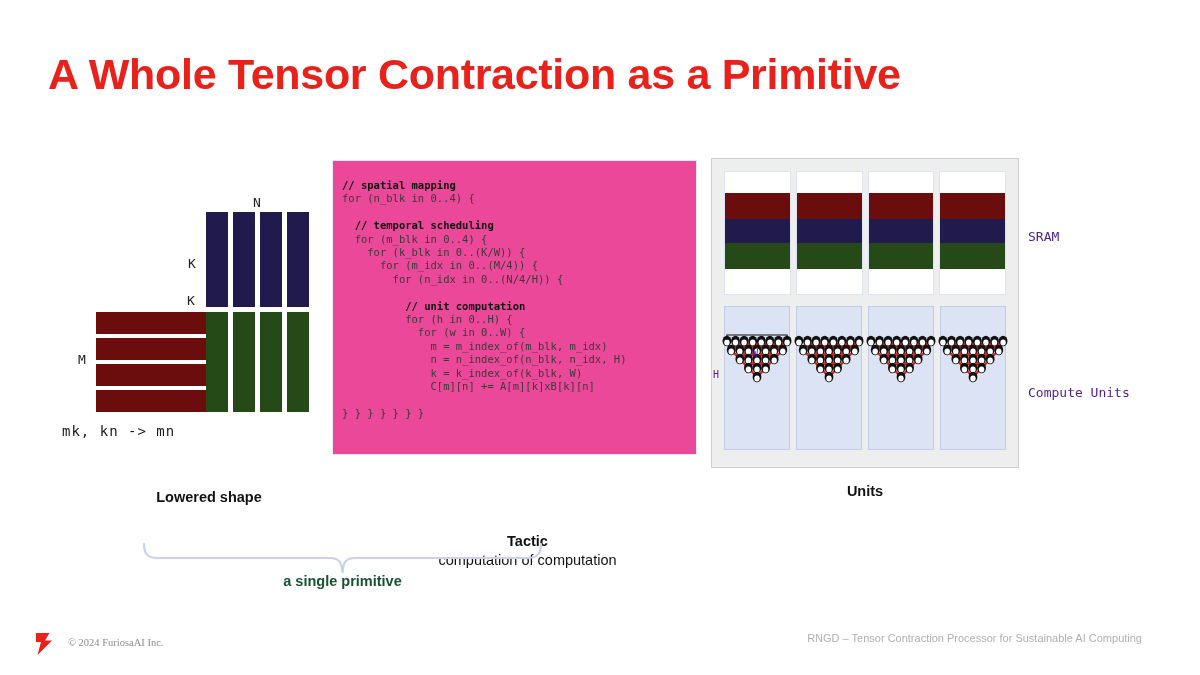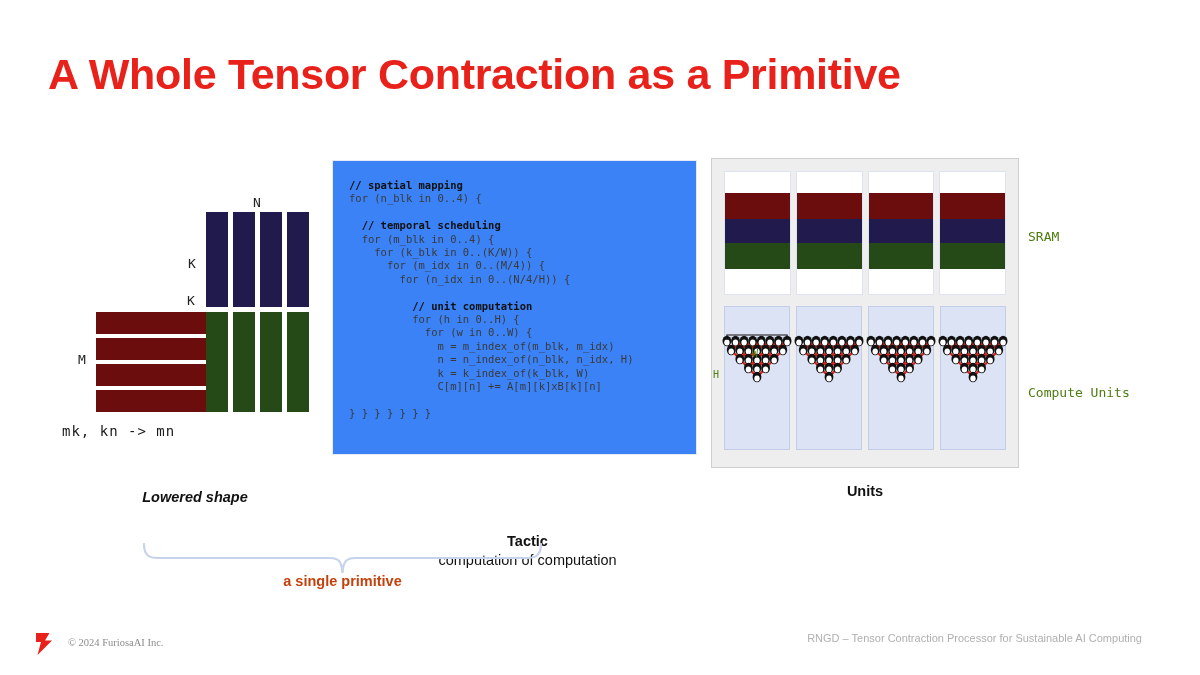--- a/index.html
+++ b/index.html
@@ -23,22 +23,22 @@
             font-size:13px;color:#222;}
   #lowered-expr{
     position:absolute;left:62px;top:423px;width:260px;text-align:left;
     font-family:"DejaVu Sans Mono","Liberation Mono",monospace;font-size:14px;color:#1a1a1a;
     letter-spacing:1px;
   }
 
   
   #code-panel{
     position:absolute;left:332px;top:160px;width:365px;height:295px;
-    background:#3b82f6;border:1px solid #e6eaf6;
-    box-sizing:border-box;padding:18px 0 0 16px;
+    background:#ec4899;border:1px solid #e6eaf6;
+    box-sizing:border-box;padding:18px 0 0 9px;
   }
   #code-text{
     font-family:"DejaVu Sans Mono","Liberation Mono",monospace;
     font-size:10.5px;line-height:13.4px;color:#3a3a3a;
     white-space:pre;margin:0;
   }
   #code-text b{color:#111;font-weight:700;}
 
   
   #chip-diagram{
@@ -54,38 +54,38 @@
   .sram-cell.navy{background:#211b4d;flex:0 0 24px;}
   .sram-cell.green{background:#254a18;flex:0 0 26px;}
   .sram-cell.blank2{background:#ffffff;flex:1;}
 
   #cu-block{position:relative;width:100%;height:144px;margin-top:11px;display:flex;gap:6px;}
   .cu-col{flex:1;background:#dce3f4;border:1px solid #c3cde8;position:relative;}
   .cu-art{position:absolute;left:50%;top:26px;transform:translateX(-50%);}
 
   .chip-side-label{
     position:absolute;font-family:"DejaVu Sans Mono","Liberation Mono",monospace;
-    font-size:13px;color:#4d7c0f;white-space:nowrap;
+    font-size:13px;color:#4c1d95;white-space:nowrap;
   }
   #label-sram{left:1028px;top:229px;}
   #label-compute-units{left:1028px;top:385px;}
 
   
   .cap{position:absolute;text-align:center;}
   .cap .cap-title{font-size:14.5px;font-weight:700;color:#111;line-height:19px;}
   .cap .cap-sub{font-size:14.5px;font-weight:400;color:#111;line-height:19px;}
-  #cap-lowered{left:75px;top:488px;width:240px;font-style:italic;}
+  #cap-lowered{left:89px;top:488px;width:240px;}
   #cap-tactic{left:410px;top:488px;width:235px;margin-top:44px;}
   #cap-chip{left:790px;top:482px;width:150px;}
 
   
   #brace{position:absolute;left:140px;top:542px;width:405px;height:34px;}
   #primitive-label{
     position:absolute;left:140px;top:573px;width:405px;text-align:center;
-    font-size:14.5px;font-weight:700;color:#c2410c;
+    font-size:14.5px;font-weight:700;color:#14532d;
   }
 
   
   #footer-logo{position:absolute;left:33px;top:632px;width:22px;height:24px;}
   #footer-copyright{
     position:absolute;left:68px;top:637px;font-size:10.5px;color:#8c8c8c;
     font-family:"Liberation Serif",serif;
   }
   #footer-tagline{
     position:absolute;right:58px;top:632px;font-size:11px;color:#b0b0b0;

